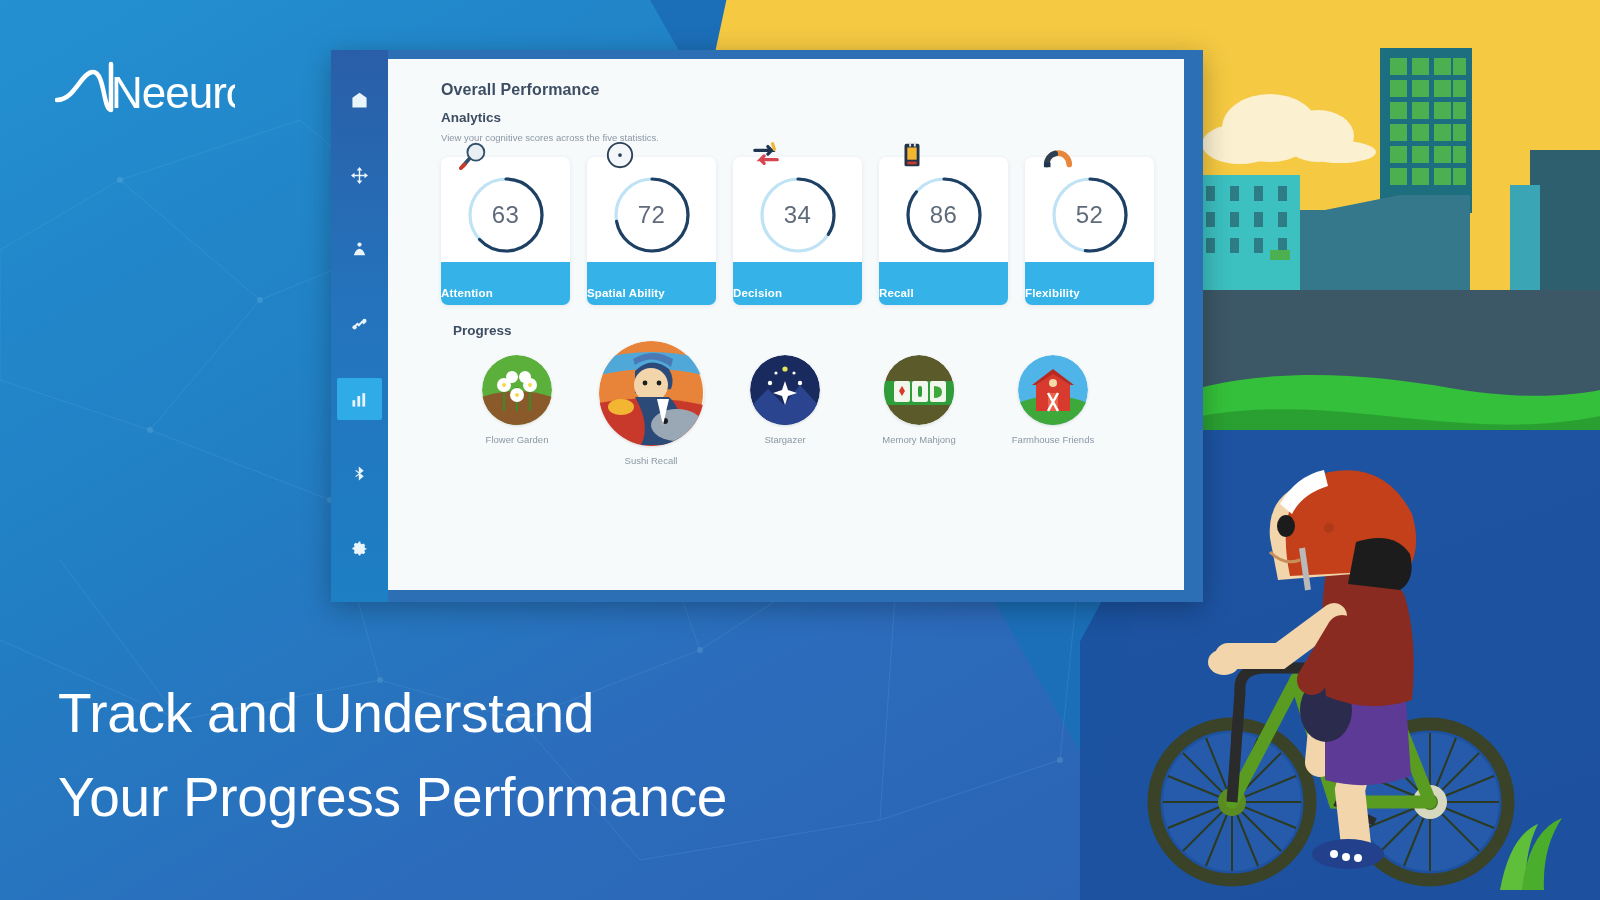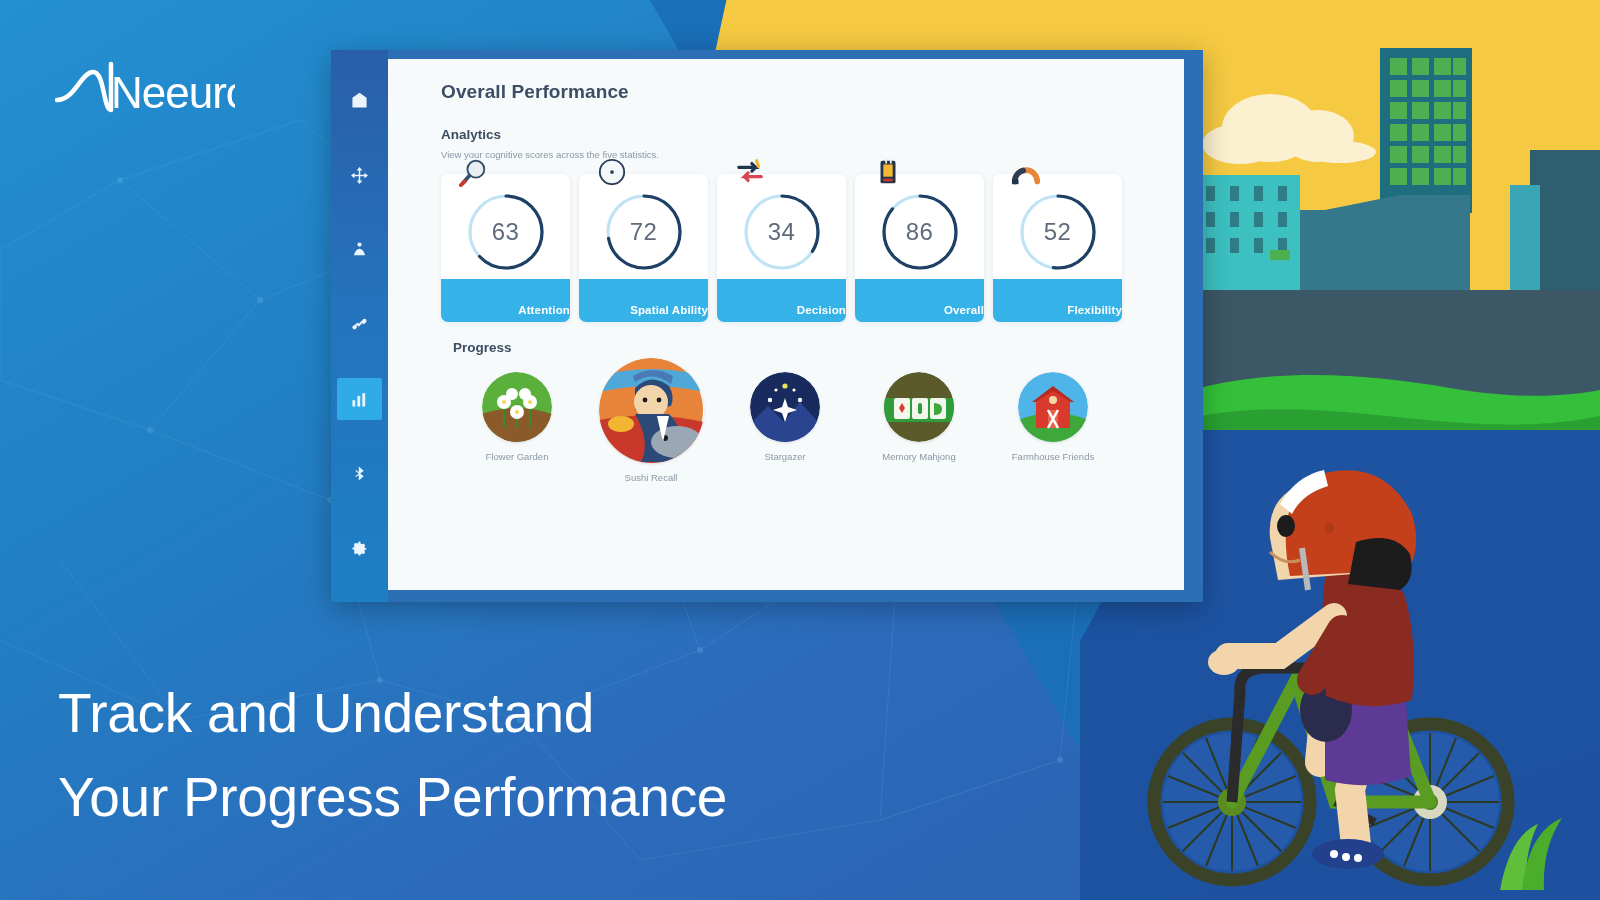--- a/index.html
+++ b/index.html
@@ -57,41 +57,41 @@
     width:45px; height:45px; margin-bottom:33px;
     display:flex; align-items:center; justify-content:center;
     border-radius:2px; cursor:pointer;
   }
   .side-item.active { background:#2fabe8; }
   .side-item svg { width:17px; height:17px; fill:#eaf4fb; }
 
   
   #content { position:absolute; left:57px; top:9px; right:19px; bottom:12px;
              padding:22px 28px 0 53px; overflow:hidden; }
-  .h-title  { font-size:19px; color:#3d4d63; font-weight:bold; letter-spacing:.1px; }
-  .h-sub    { font-size:13.5px; color:#3d4d63; font-weight:bold; margin-top:24px; }
+  .h-title  { font-size:16px; color:#3d4d63; font-weight:bold; letter-spacing:.1px; }
+  .h-sub    { font-size:13.5px; color:#3d4d63; font-weight:bold; margin-top:11px; }
   .h-desc   { font-size:9.5px;  color:#8b97a6; margin-top:7px; }
 
   
-  #cards { display:flex; gap:9px; margin-top:14px; }
+  #cards { display:flex; gap:17px; margin-top:14px; }
   .card {
     width:129px; background:#ffffff; border-radius:7px;
     box-shadow:0 1px 4px rgba(40,70,110,.10);
     position:relative; padding-top:17px; height:148px;
   }
   .ring { width:82px; height:82px; margin:0 auto; position:relative; }
   .ring svg { transform:rotate(-90deg); }
   .ring .val {
     position:absolute; inset:0; display:flex; align-items:center; justify-content:center;
     font-size:24px; color:#5f6b7a; letter-spacing:.5px;
   }
   .cat-bar {
     position:absolute; left:0; right:0; bottom:0; height:43px;
     background:#35b3e8; border-radius:0 0 7px 7px;
-    display:flex; align-items:flex-end; justify-content:flex-end; padding-bottom:6px;
+    display:flex; align-items:flex-end; justify-content:flex-start; padding-bottom:6px;
   }
   .cat-bar span {
     font-size:11.5px; color:#fff; font-weight:bold; letter-spacing:.15px;
   }
   .cat-icon {
     position:absolute; left:18px; top:-17px; width:30px; height:30px;
   }
 
   
   #progress-head { margin-top:18px;margin-left:12px; }
@@ -432,21 +432,21 @@
           <div class="val">86</div>
         </div>
         <svg class="cat-icon" viewBox="0 0 32 32">
           <rect x="8" y="4" width="16" height="24" rx="2" fill="#23344a"></rect>
           <rect x="11" y="8" width="10" height="13" fill="#f2b632"></rect>
           <rect x="11" y="23" width="10" height="3" fill="#c8392b"></rect>
           <rect x="13" y="2" width="2" height="5" fill="#e8e8e8"></rect>
             <rect x="18" y="2" width="2" height="5" fill="#e8e8e8"></rect>
         </svg>
         <div class="cat-bar">
-          <span>Overall</span>
+          <span>Recall</span>
         </div>
       </div>
 
       <div class="card">
         <div class="ring">
           <svg width="82" height="82" viewBox="0 0 82 82">
             <circle cx="41" cy="41" r="36" fill="none" stroke="#bfe3f5" stroke-width="3.2"></circle>
             <circle cx="41" cy="41" r="36" fill="none" stroke="#1f3f63" stroke-width="3.2" stroke-linecap="round" stroke-dasharray="117.6 226.2"></circle>
           </svg>
           <div class="val">52</div>

